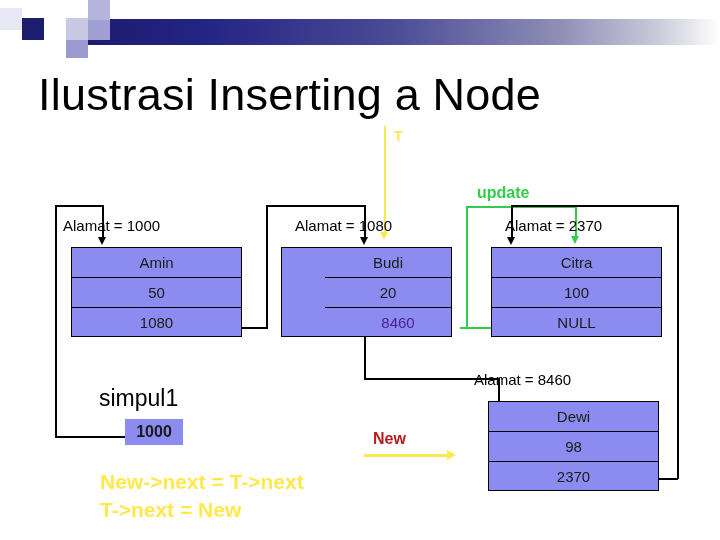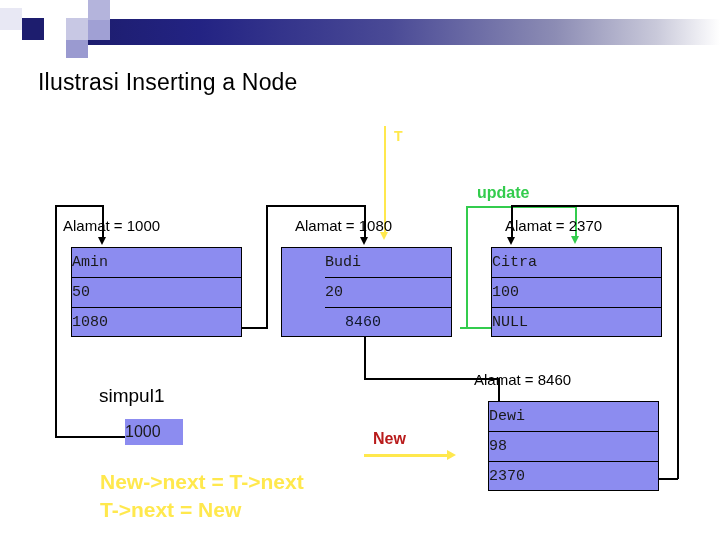--- a/index.html
+++ b/index.html
@@ -16,36 +16,36 @@
   .banner{position:absolute;left:0;top:0;width:720px;height:46px;}
   .band{
     position:absolute;left:86px;top:19px;width:634px;height:26px;
     background:linear-gradient(to right,#1d1d6e 0%,#232383 18%,#4a4a96 48%,#8c8cb4 74%,#c9c9da 90%,#ffffff 100%);
   }
   .sq{position:absolute;}
 
   
   .title{
     position:absolute;left:38px;top:69px;width:640px;
-    font-size:23px;color:#000000;letter-spacing:.2px;
+    font-size:45px;color:#000000;letter-spacing:.2px;
     font-family:"Liberation Sans", sans-serif;
     white-space:nowrap;
   }
 
   
   .node{position:absolute;border:1.5px solid #000000;box-sizing:border-box;background:#8c8cf0;}
   .cell{
-    height:30px;line-height:30px;text-align:left;
+    height:30px;line-height:30px;text-align:center;
     font-size:15px;color:#1a1a1a;
     border-bottom:1.5px solid #000000;
     box-sizing:border-box;
-    font-family:Liberation Mono, monospace;
+    font-family:Liberation Sans, sans-serif;
   }
   .cell:last-child{border-bottom:none;}
-  .cell.green{color:#0f172a;margin-left:20px;}
+  .cell.green{color:#4c1d95;margin-left:20px;}
 
   .addr{
     position:absolute;font-size:15px;color:#000000;white-space:nowrap;
     font-family:"Liberation Sans", sans-serif;
   }
 
   
   .ln{position:absolute;background:#000000;}
   .ln.h{height:1.5px;}
   .ln.v{width:1.5px;}
@@ -63,27 +63,28 @@
     position:absolute;width:0;height:0;
     border-top:5px solid transparent;border-bottom:5px solid transparent;
     border-left:9px solid #ffe84d;
   }
 
   
   .lbl{position:absolute;white-space:nowrap;font-family:"Liberation Sans", sans-serif;}
   .lbl-t{font-size:14px;font-weight:bold;color:#ffe84d;}
   .lbl-update{font-size:16px;font-weight:bold;color:#33cc4d;}
   .lbl-new{font-size:16px;font-weight:bold;color:#b91c1c;}
-  .lbl-simpul{font-size:19px;color:#000000;}
+  .lbl-simpul{font-size:23px;color:#000000;}
 
   .simpulbox{
     position:absolute;background:#8c8cf0;
-    font-size:16px;color:#1a1a1a;text-align:left;
+    font-size:16px;color:#1a1a1a;text-align:center;
     line-height:26px;height:26px;
     font-family:"Liberation Sans", sans-serif;
+    font-weight:bold;
   }
 
   .code{
     position:absolute;font-size:21px;font-weight:bold;color:#ffe84d;
     line-height:28px;white-space:pre;
     font-family:"Liberation Sans", sans-serif;
   }
 </style>
 </head>
 <body>

